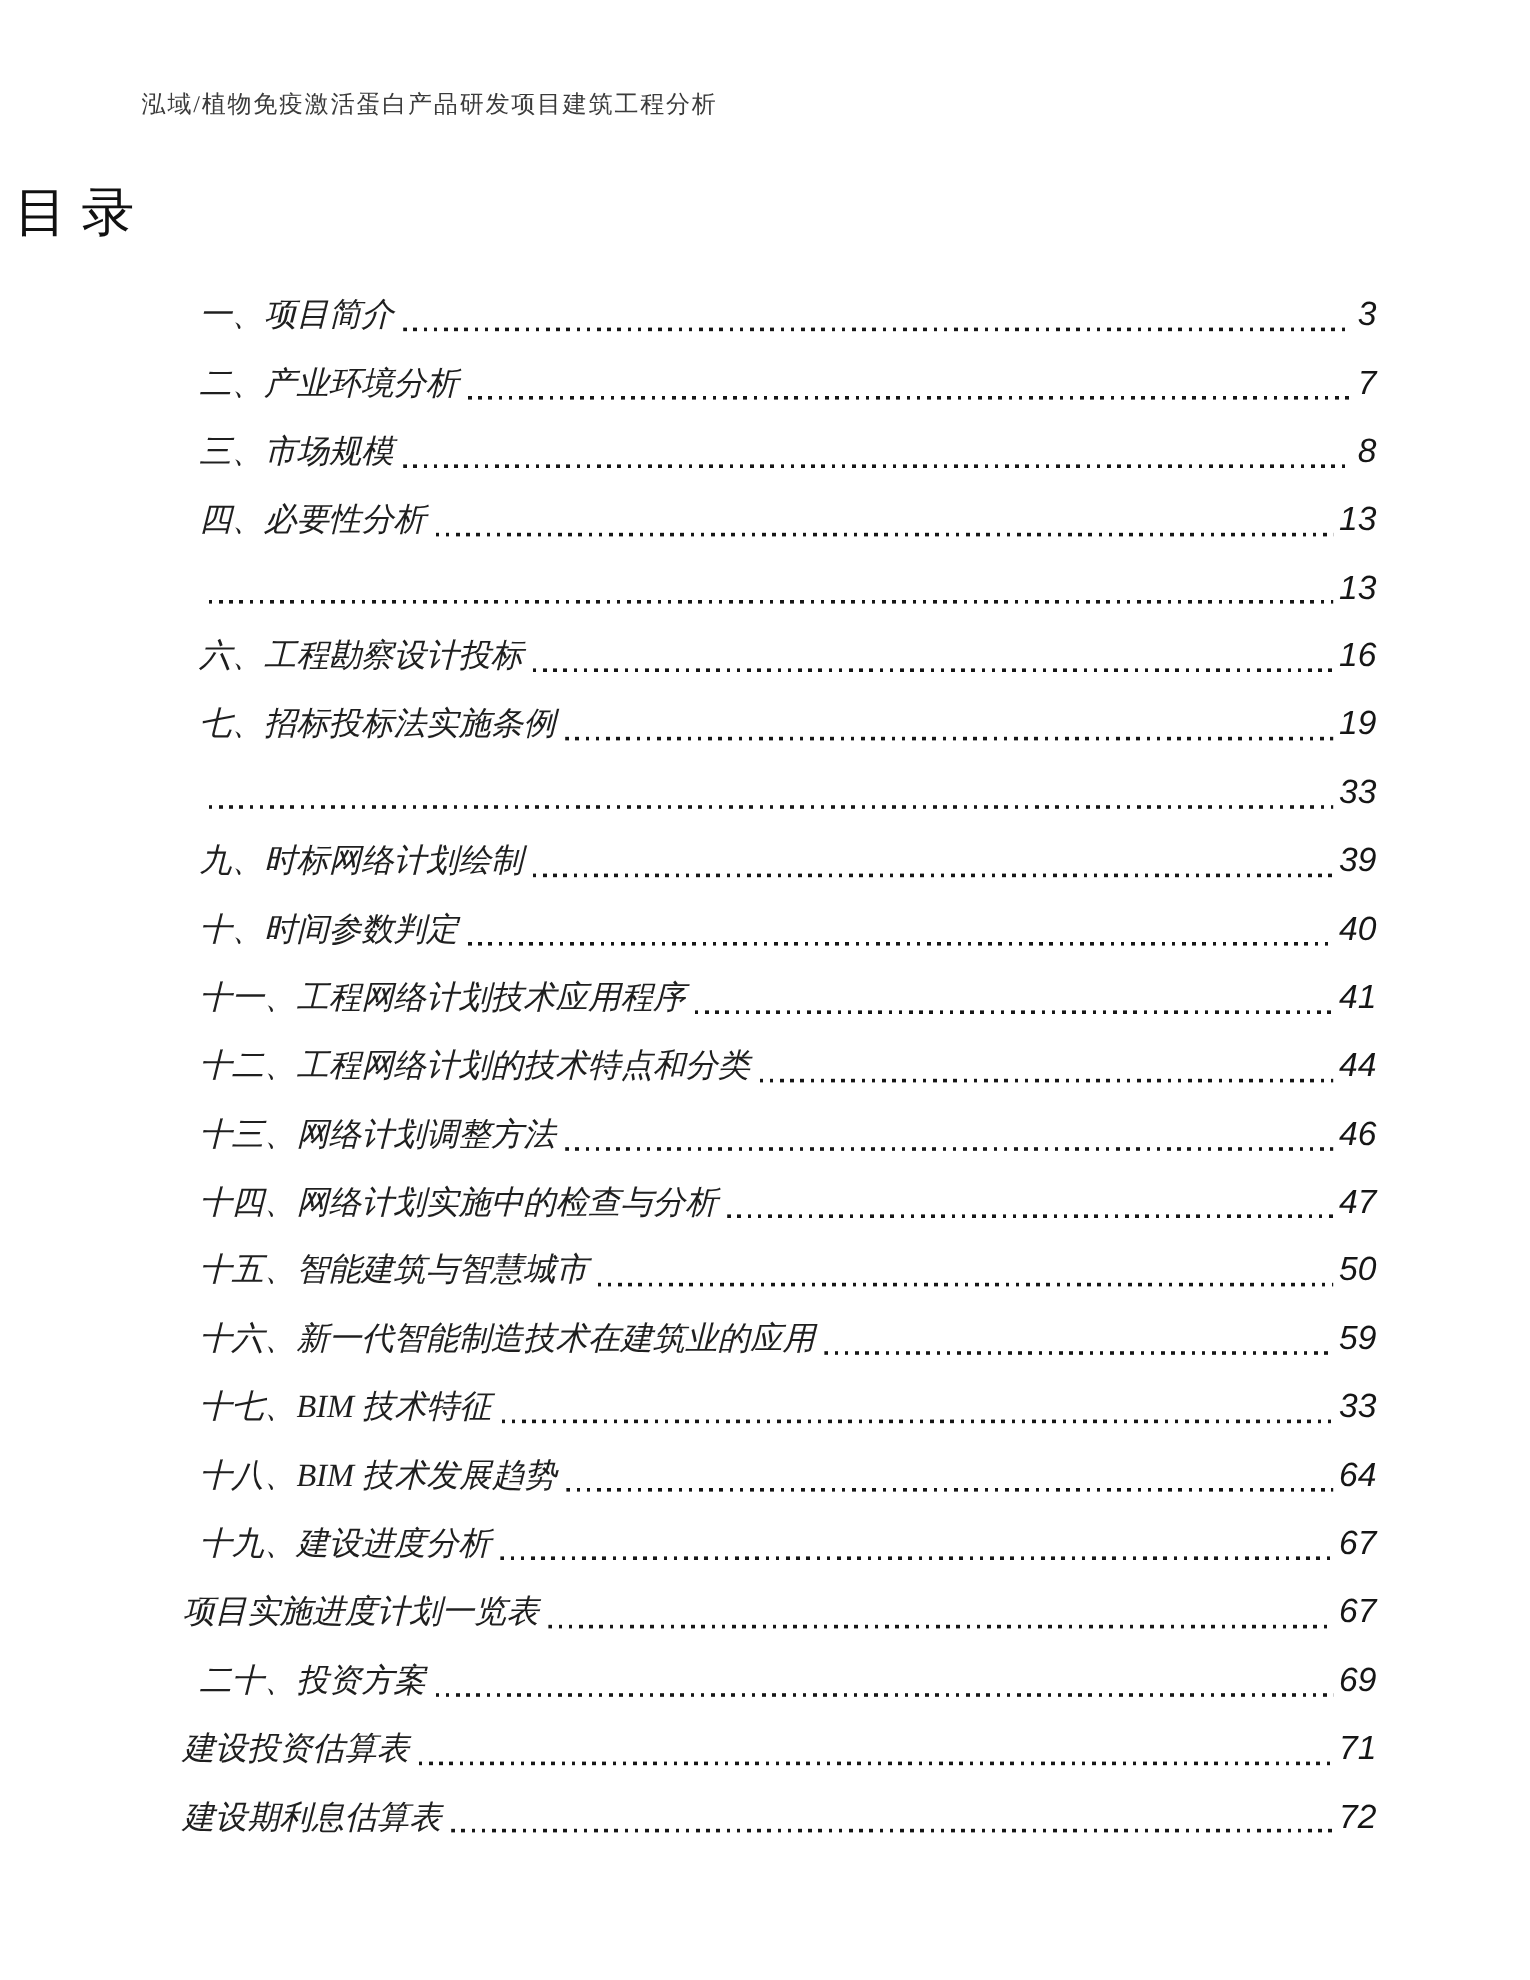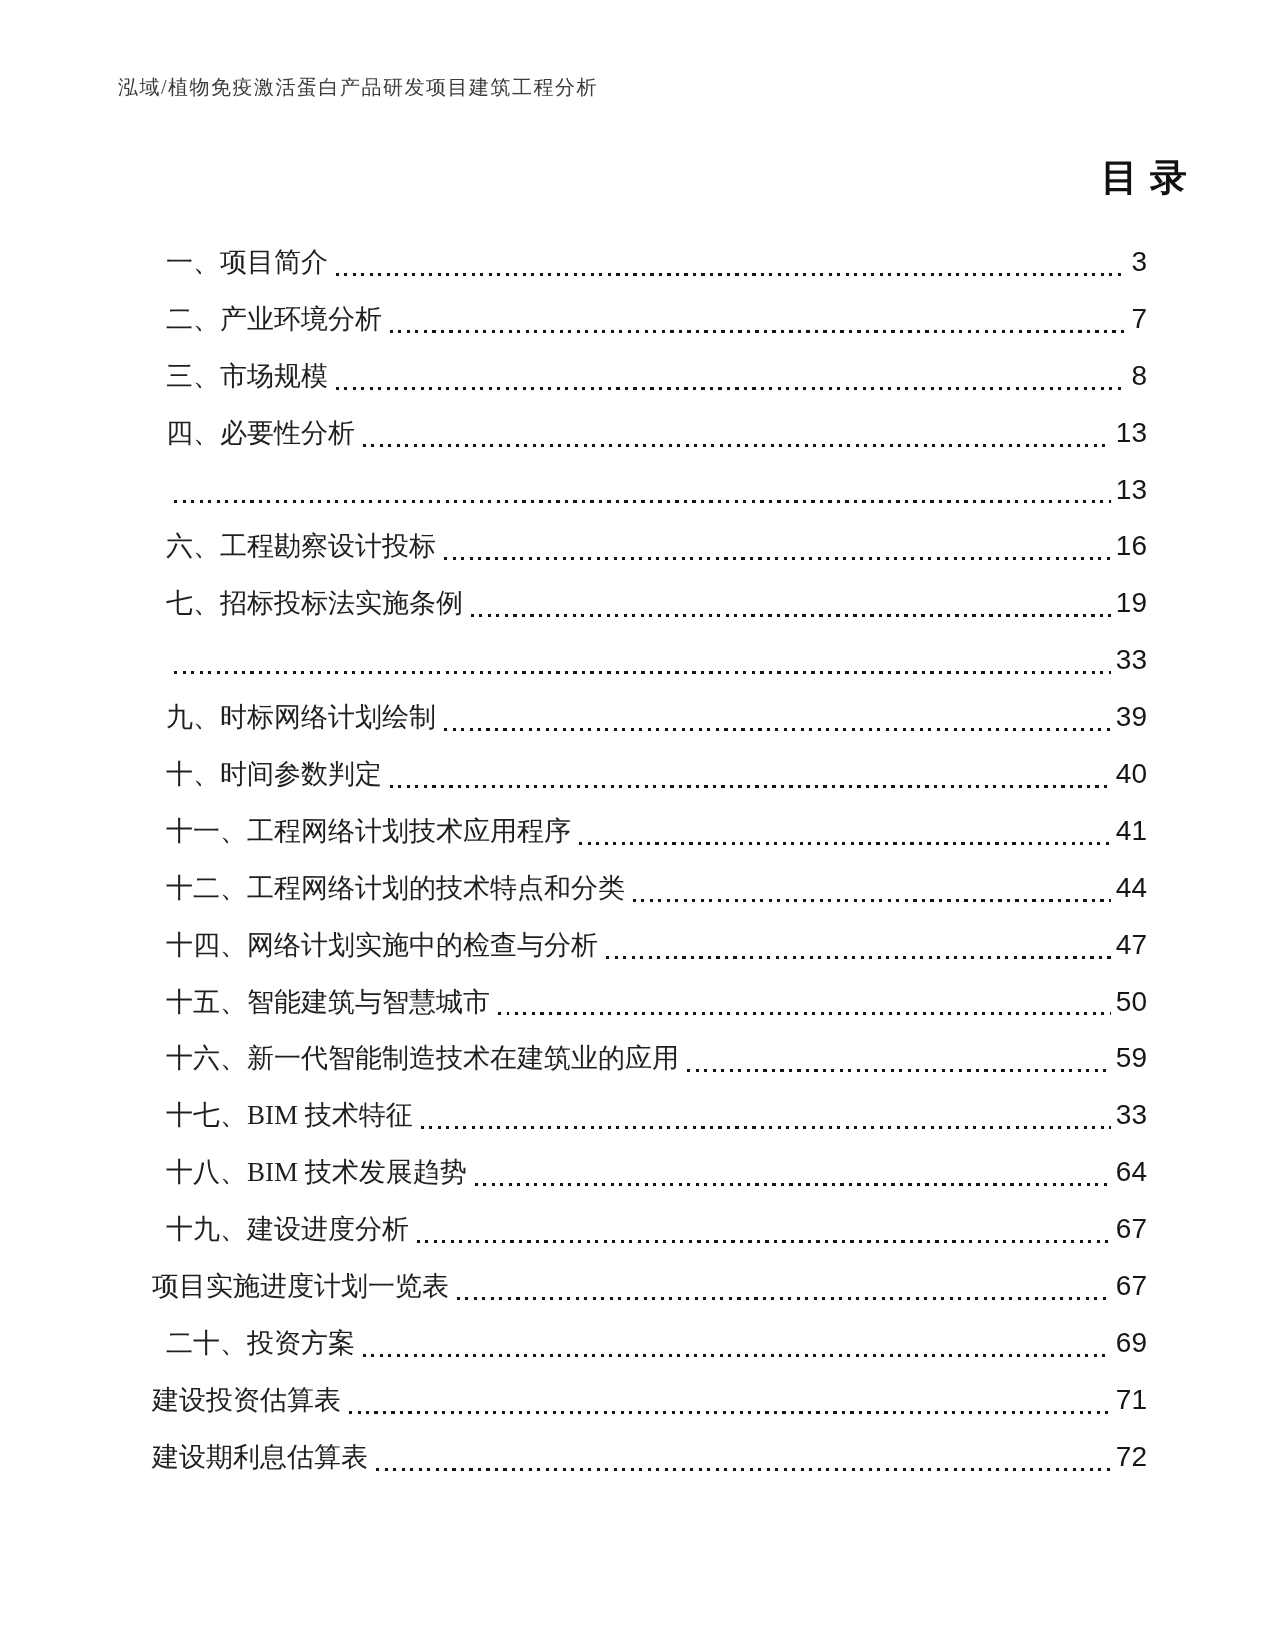--- a/index.html
+++ b/index.html
@@ -24,40 +24,41 @@
     color: #3b3b3b;
     letter-spacing: 1.5px;
     white-space: nowrap;
   }
   .doc-title {
     position: absolute;
     top: 156px;
     left: 0;
     width: 100%;
     margin: 0;
-    text-align: right;
-    font-size: 37px;
+    text-align: left;
+    font-size: 44px;
     line-height: 44px;
-    font-weight: 700;
+    font-weight: 400;
     color: #111111;
     letter-spacing: 12px;
     text-indent: 12px;
   }
   .toc {
     position: absolute;
     left: 152px;
     top: 234px;
     width: 995px;
   }
   .toc-row {
     display: flex;
     align-items: baseline;
     height: 56.9px;
     color: #1f1f1f;
     cursor: pointer;
+    font-style: italic;
   }
   .toc-row.indent {
     padding-left: 14px;
   }
   .toc-label {
     font-size: 27px;
     line-height: 56.9px;
     white-space: nowrap;
     flex: 0 0 auto;
   }
@@ -153,20 +154,25 @@
     <span class="toc-leader"></span>
     <span class="toc-page">41</span>
   </div>
 
   <div class="toc-row indent">
     <span class="toc-label">十二、工程网络计划的技术特点和分类</span>
     <span class="toc-leader"></span>
     <span class="toc-page">44</span>
   </div>
 
+  <div class="toc-row indent">
+    <span class="toc-label">十三、网络计划调整方法</span>
+    <span class="toc-leader"></span>
+    <span class="toc-page">46</span>
+  </div>
 
   <div class="toc-row indent">
     <span class="toc-label">十四、网络计划实施中的检查与分析</span>
     <span class="toc-leader"></span>
     <span class="toc-page">47</span>
   </div>
 
   <div class="toc-row indent">
     <span class="toc-label">十五、智能建筑与智慧城市</span>
     <span class="toc-leader"></span>

